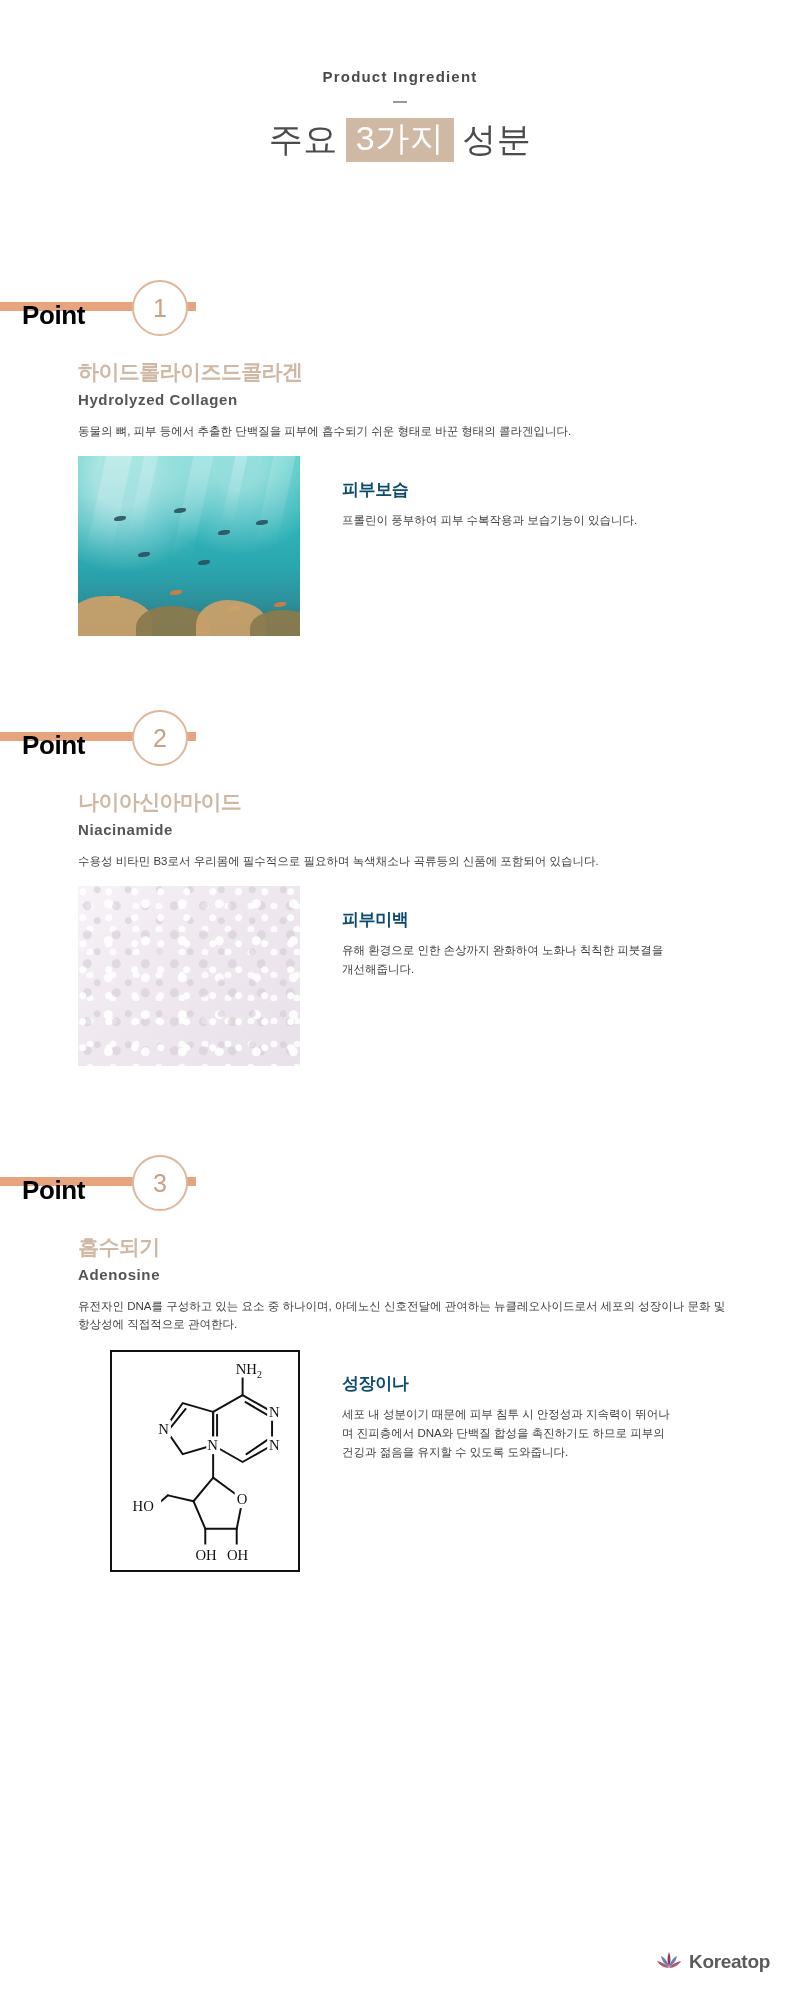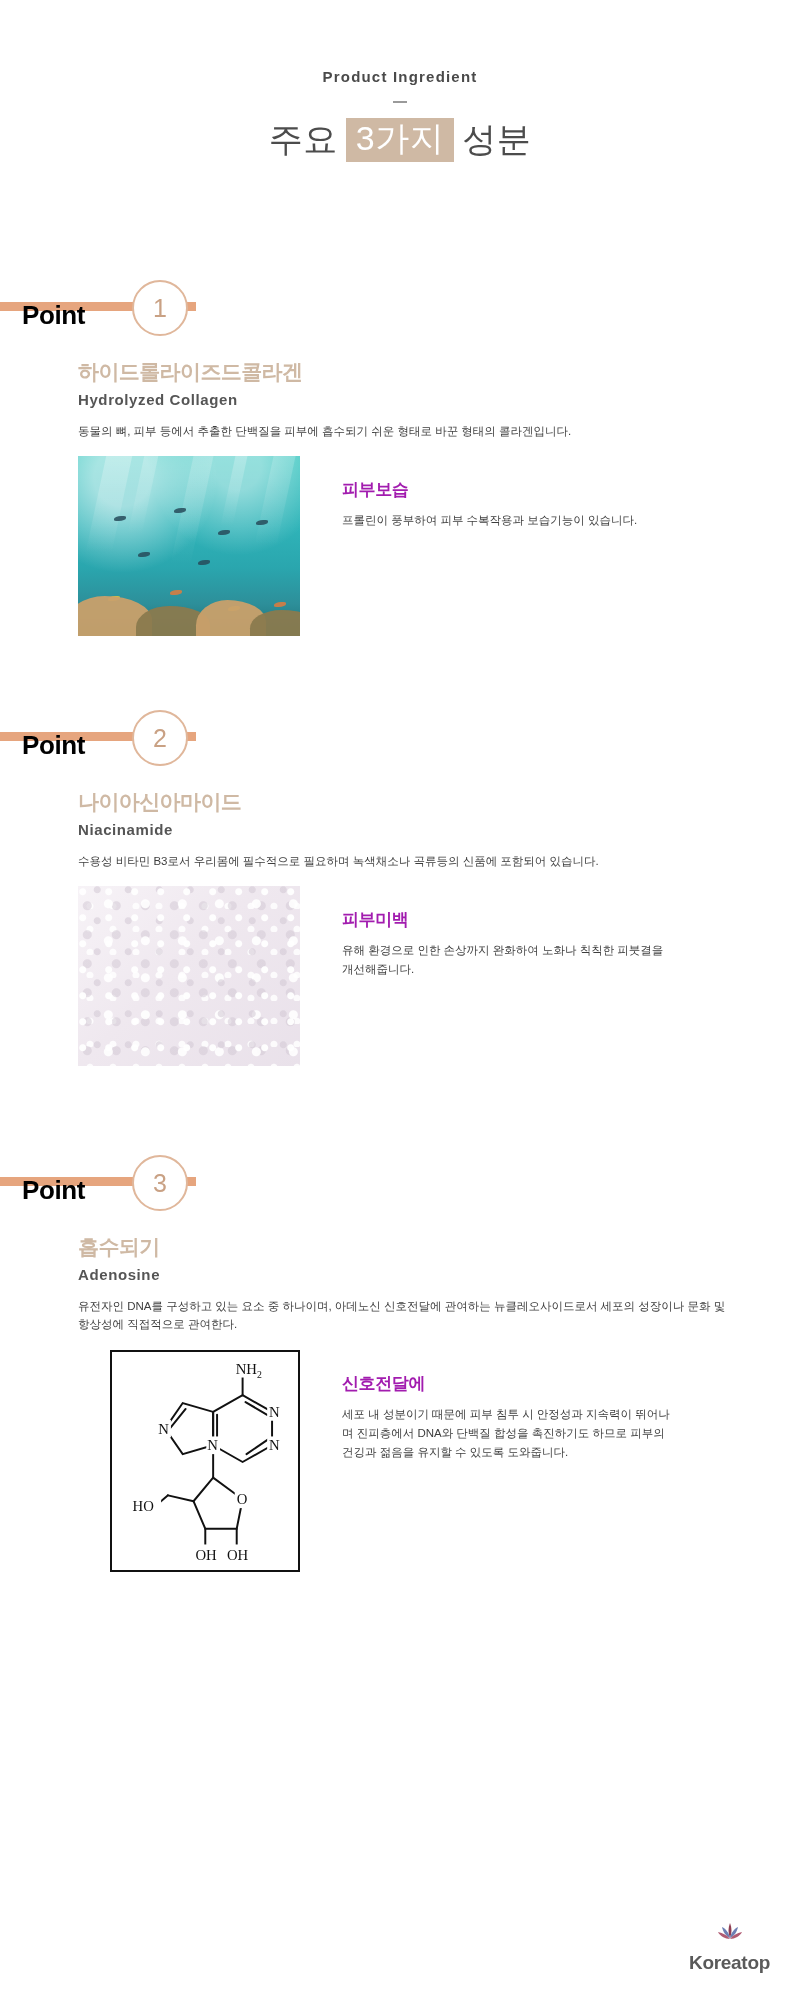--- a/index.html
+++ b/index.html
@@ -124,21 +124,21 @@
     overflow: hidden;
     position: relative;
   }
   .benefit {
     margin-left: 42px;
     padding-top: 22px;
   }
   .benefit-title {
     font-size: 17px;
     font-weight: bold;
-    color: #a21caf;
+    color: #0c4a6e;
     letter-spacing: -0.4px;
   }
   .benefit-text {
     margin-top: 10px;
     font-size: 11.5px;
     line-height: 1.65;
     color: #3d3d3d;
     max-width: 330px;
   }
 
@@ -201,21 +201,20 @@
   .struct svg { display: block; }
 
   
   .footer {
     position: absolute;
     right: 30px;
     bottom: 26px;
     display: flex;
     align-items: center;
     gap: 7px;
-    flex-direction: column;
   }
   .footer-mark { width: 26px; height: 24px; }
   .footer-text {
     font-size: 19px;
     font-weight: bold;
     color: #5a5a5a;
     letter-spacing: -0.3px;
   }
 </style>
 </head>
@@ -354,21 +353,21 @@
             <text x="97" y="100">N</text>
             <text x="127" y="155">O</text>
             <text x="21" y="162">HO</text>
             <text x="85" y="212">OH</text>
             <text x="117" y="212">OH</text>
           </g>
         </svg>
       </div>
     </div>
     <div class="benefit">
-      <div class="benefit-title">신호전달에</div>
+      <div class="benefit-title">성장이나</div>
       <div class="benefit-text">세포 내 성분이기 때문에 피부 침투 시 안정성과 지속력이 뛰어나며 진피층에서 DNA와 단백질 합성을 촉진하기도 하므로 피부의 건깅과 젊음을 유지할 수 있도록 도와줍니다.</div>
     </div>
   </div>
 </div>
 
 <div class="footer">
   <svg class="footer-mark" viewBox="0 0 26 24">
     <path d="M13 2 C15 7 15 12 13 17 C11 12 11 7 13 2 Z" fill="#8f3d52"></path>
     <path d="M13 17 C9 15 6 11 5 6 C9 8 12 12 13 17 Z" fill="#6d7fb3"></path>
     <path d="M13 17 C17 15 20 11 21 6 C17 8 14 12 13 17 Z" fill="#6d7fb3"></path>

